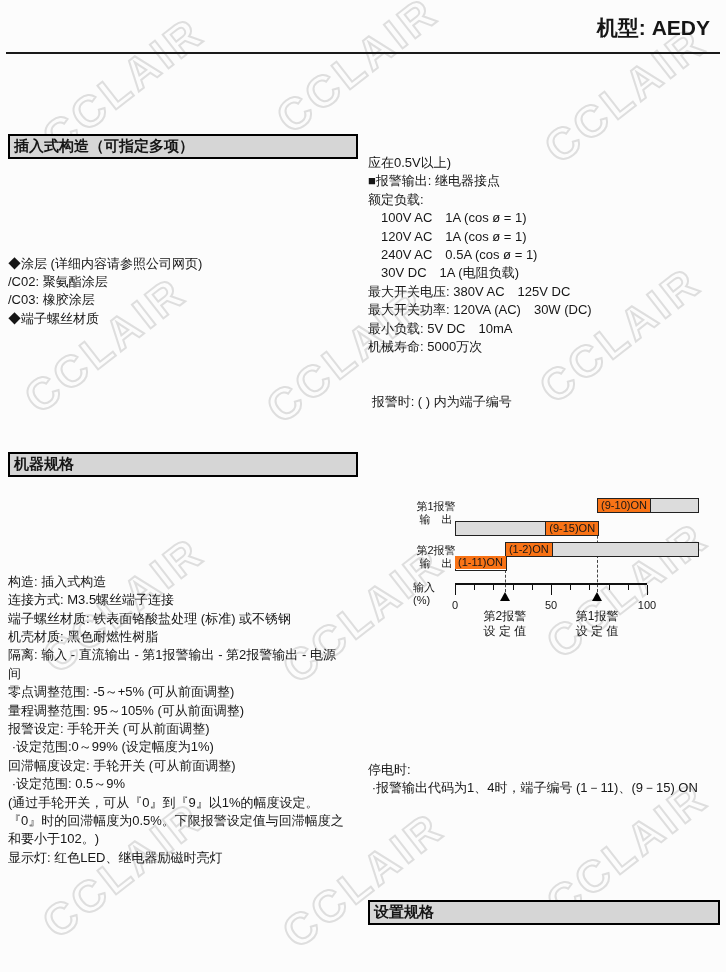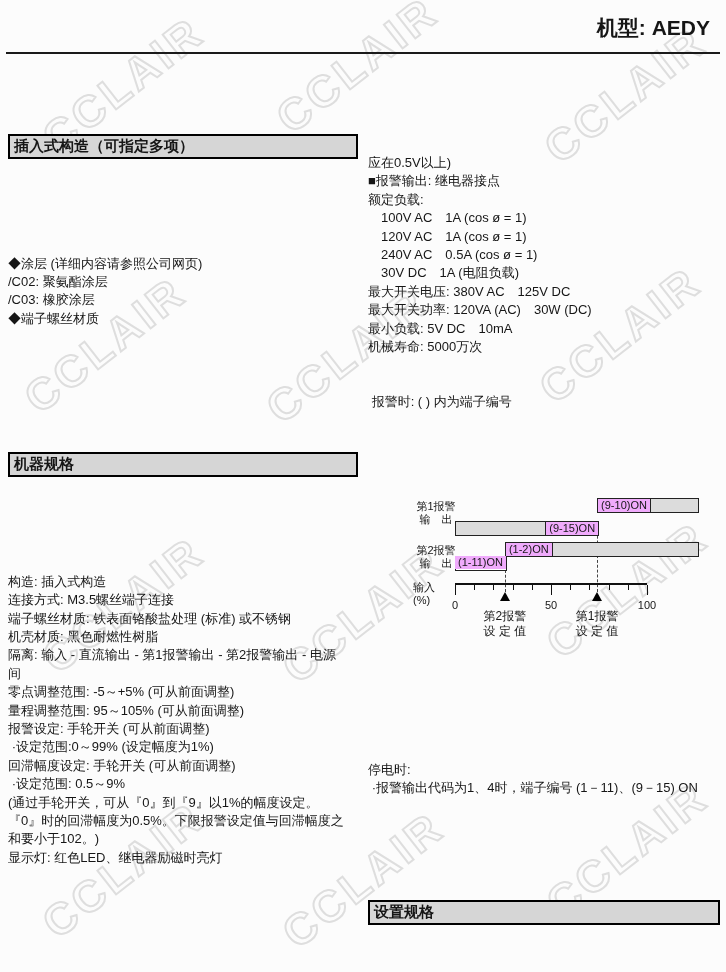--- a/index.html
+++ b/index.html
@@ -18,21 +18,21 @@
   .col-right{left:368px;width:352px;top:62px;}
   .sec{margin-bottom:13px;}
   .sec-bar{height:20px;background:#d6d6d6;border:2px solid #000;font-size:15px;font-weight:bold;
            line-height:19px;padding:0 0 1px 4px;margin-bottom:4px;white-space:nowrap;overflow:hidden;}
   .ln{min-height:18.4px;}
   
   .chart{position:relative;height:158px;width:292px;margin:3px 0 4px 48px;font-size:11px;z-index:2;}
   .rowlabel{position:absolute;left:0;width:40px;text-align:center;line-height:13px;font-size:11px;white-space:pre;}
   .band{position:absolute;height:13px;background:#dcdcdc;border:1px solid #222;z-index:1;}
   .band.white{background:#fff;}
-  .onbox{position:absolute;top:-1px;background:#f0abfc;border:1px solid #222;height:13px;line-height:13px;
+  .onbox{position:absolute;top:-1px;background:#f97316;border:1px solid #222;height:13px;line-height:13px;
          padding:0 3px;font-size:11px;z-index:3;white-space:nowrap;}
   .dash{position:absolute;width:0;border-left:1px dashed #444;z-index:0;}
   .ruler{position:absolute;left:39px;top:95px;width:192px;border-top:2px solid #111;}
   .tick{position:absolute;top:97px;width:1px;height:5px;background:#111;}
   .tick.major{height:10px;}
   .tick-label{position:absolute;top:108px;width:24px;text-align:center;font-size:11px;}
   .tri{position:absolute;top:104px;width:0;height:0;border-left:5px solid transparent;
        border-right:5px solid transparent;border-bottom:9px solid #000;}
   .spl{position:absolute;top:121px;width:64px;text-align:center;font-size:12px;line-height:15px;}
   .axis-label{position:absolute;left:-3px;top:93px;width:38px;text-align:left;line-height:13px;font-size:11px;white-space:pre;}

